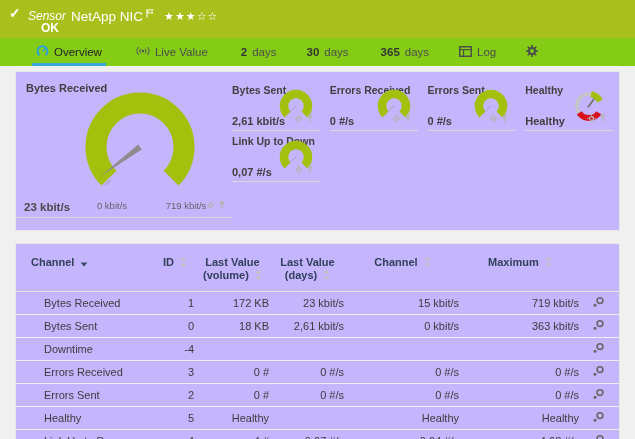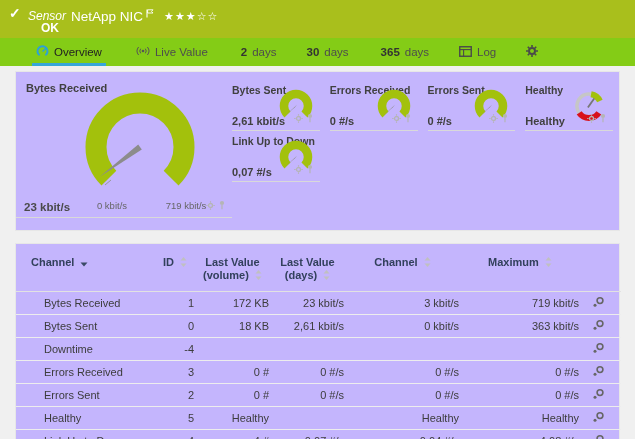--- a/index.html
+++ b/index.html
@@ -339,21 +339,21 @@
               </svg></span></th>
         <th></th>
       </tr>
     </thead>
     <tbody>
       <tr>
         <td class="ch">Bytes Received</td>
         <td>1</td>
         <td>172 KB</td>
         <td>23 kbit/s</td>
-        <td>3 kbit/s</td>
+        <td>15 kbit/s</td>
         <td>719 kbit/s</td>
         <td class="act"><span><svg width="13" height="12" viewBox="0 0 13 12">
                 <circle cx="8" cy="4.6" r="2.9" fill="none" stroke="#666" stroke-width="1.6"></circle>
                 <circle cx="3" cy="9.2" r="1.5" fill="#666"></circle>
               </svg></span></td>
       </tr>
       <tr>
         <td class="ch">Bytes Sent</td>
         <td>0</td>
         <td>18 KB</td>

